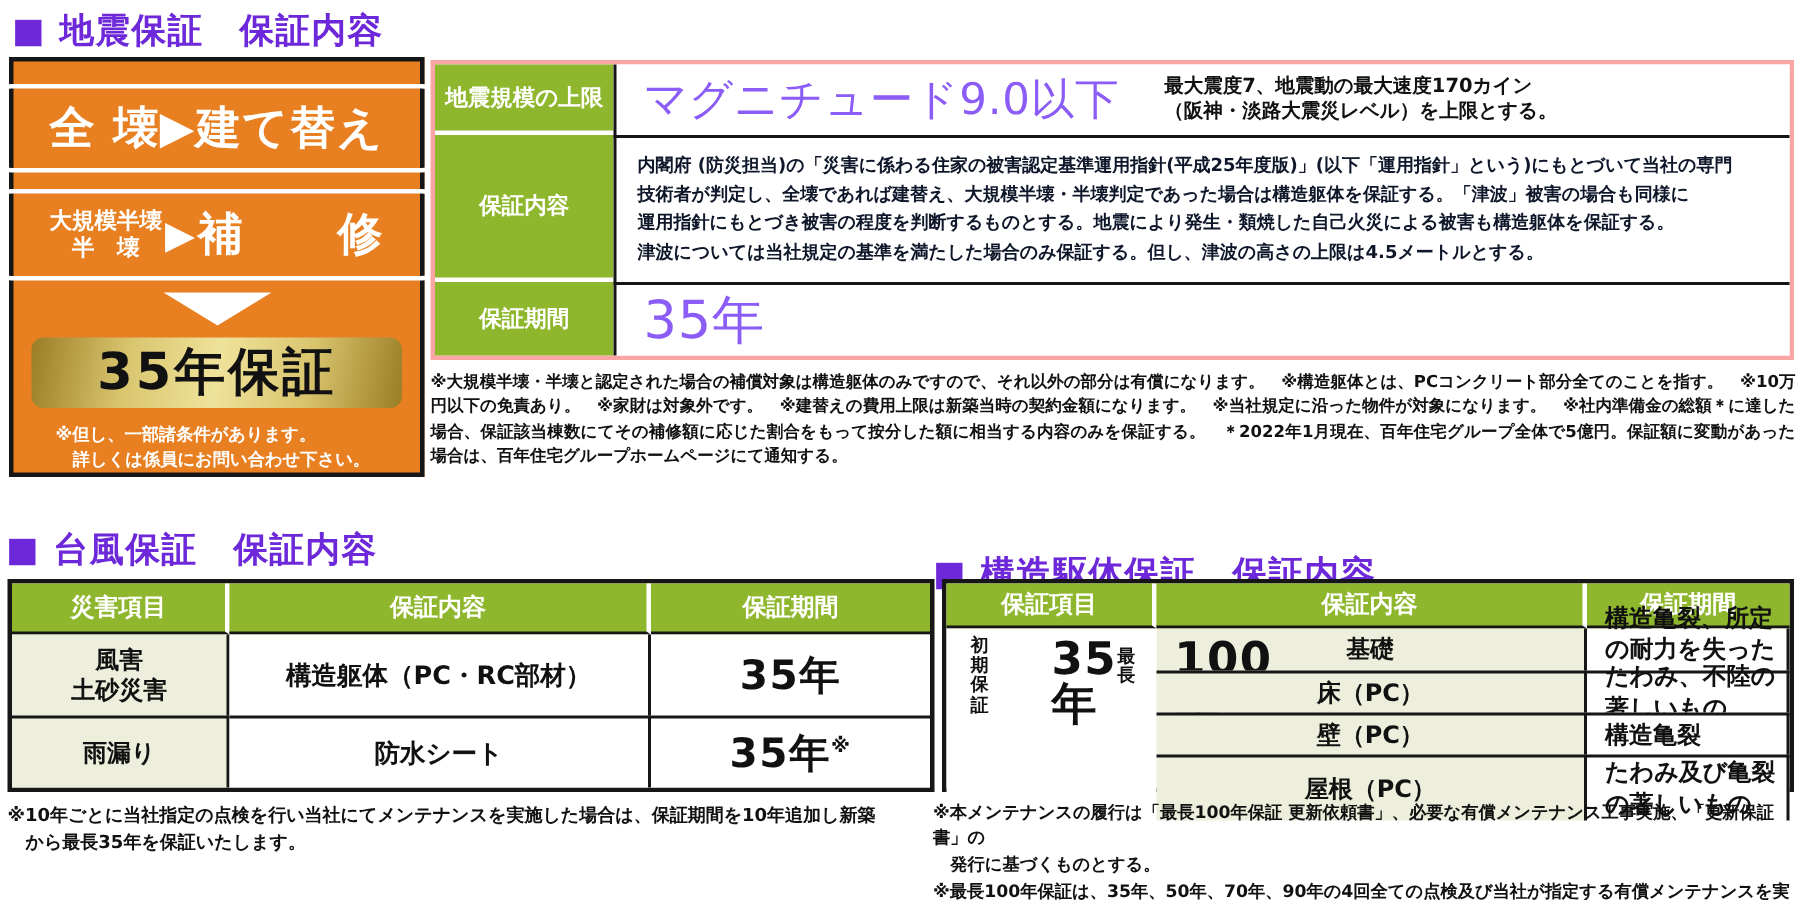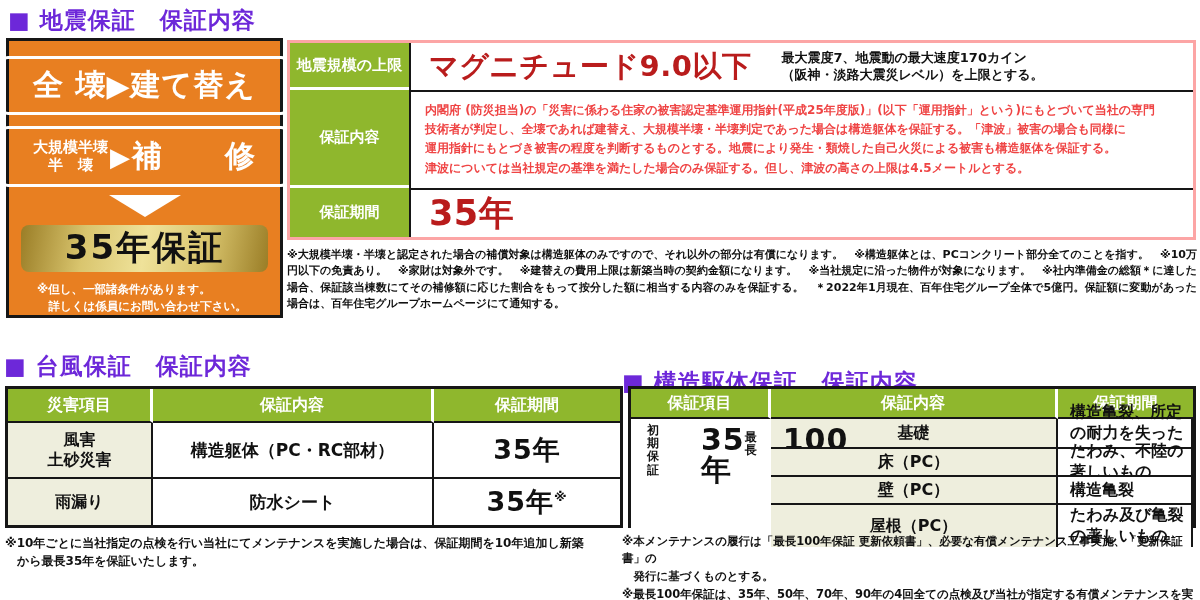--- a/index.html
+++ b/index.html
@@ -51,23 +51,23 @@
     display:grid; grid-template-columns:119px 1fr; grid-template-rows:47px 98px auto;
   }
   .jlabel {
     background:#8fb72d; color:#fff; font-size:15px; font-weight:bold;
     display:flex; align-items:center; justify-content:center; text-align:center;
   }
   .jlabel.gap { border-bottom:3px solid #fff; }
   .jcontent { border-left:2px solid #161616; background:#fff; }
   .jcontent.line { border-top:2px solid #161616; }
   .jrow1 { display:flex; align-items:center; padding-left:18px; gap:30px; }
-  .red-big { color:#b91c1c; font-weight:bold; font-size:29px; letter-spacing:0.5px; white-space:nowrap; }
+  .red-big { color:#8b5cf6; font-weight:normal; font-size:29px; letter-spacing:0.5px; white-space:nowrap; }
   .mag-note { font-size:13px; font-weight:bold; line-height:1.3; color:#111; }
-  .jrow2 { padding:9px 12px 12px 14px; font-size:12px; font-weight:bold; line-height:1.6; color:#ef4444; }
+  .jrow2 { padding:9px 12px 12px 14px; font-size:12px; font-weight:bold; line-height:1.6; color:#0f172a; }
   .jrow3 { display:flex; align-items:center; padding-left:18px; }
   .jrow3 .red-big { font-size:35px; }
   .jfootnote {
     position:absolute; left:287px; top:247px; width:910px;
     font-size:11px; font-weight:bold; line-height:1.48; color:#111; text-align:justify;
   }
 
   
   .btable {
     position:absolute; background:#fff; border:3px solid #161616; display:grid;

